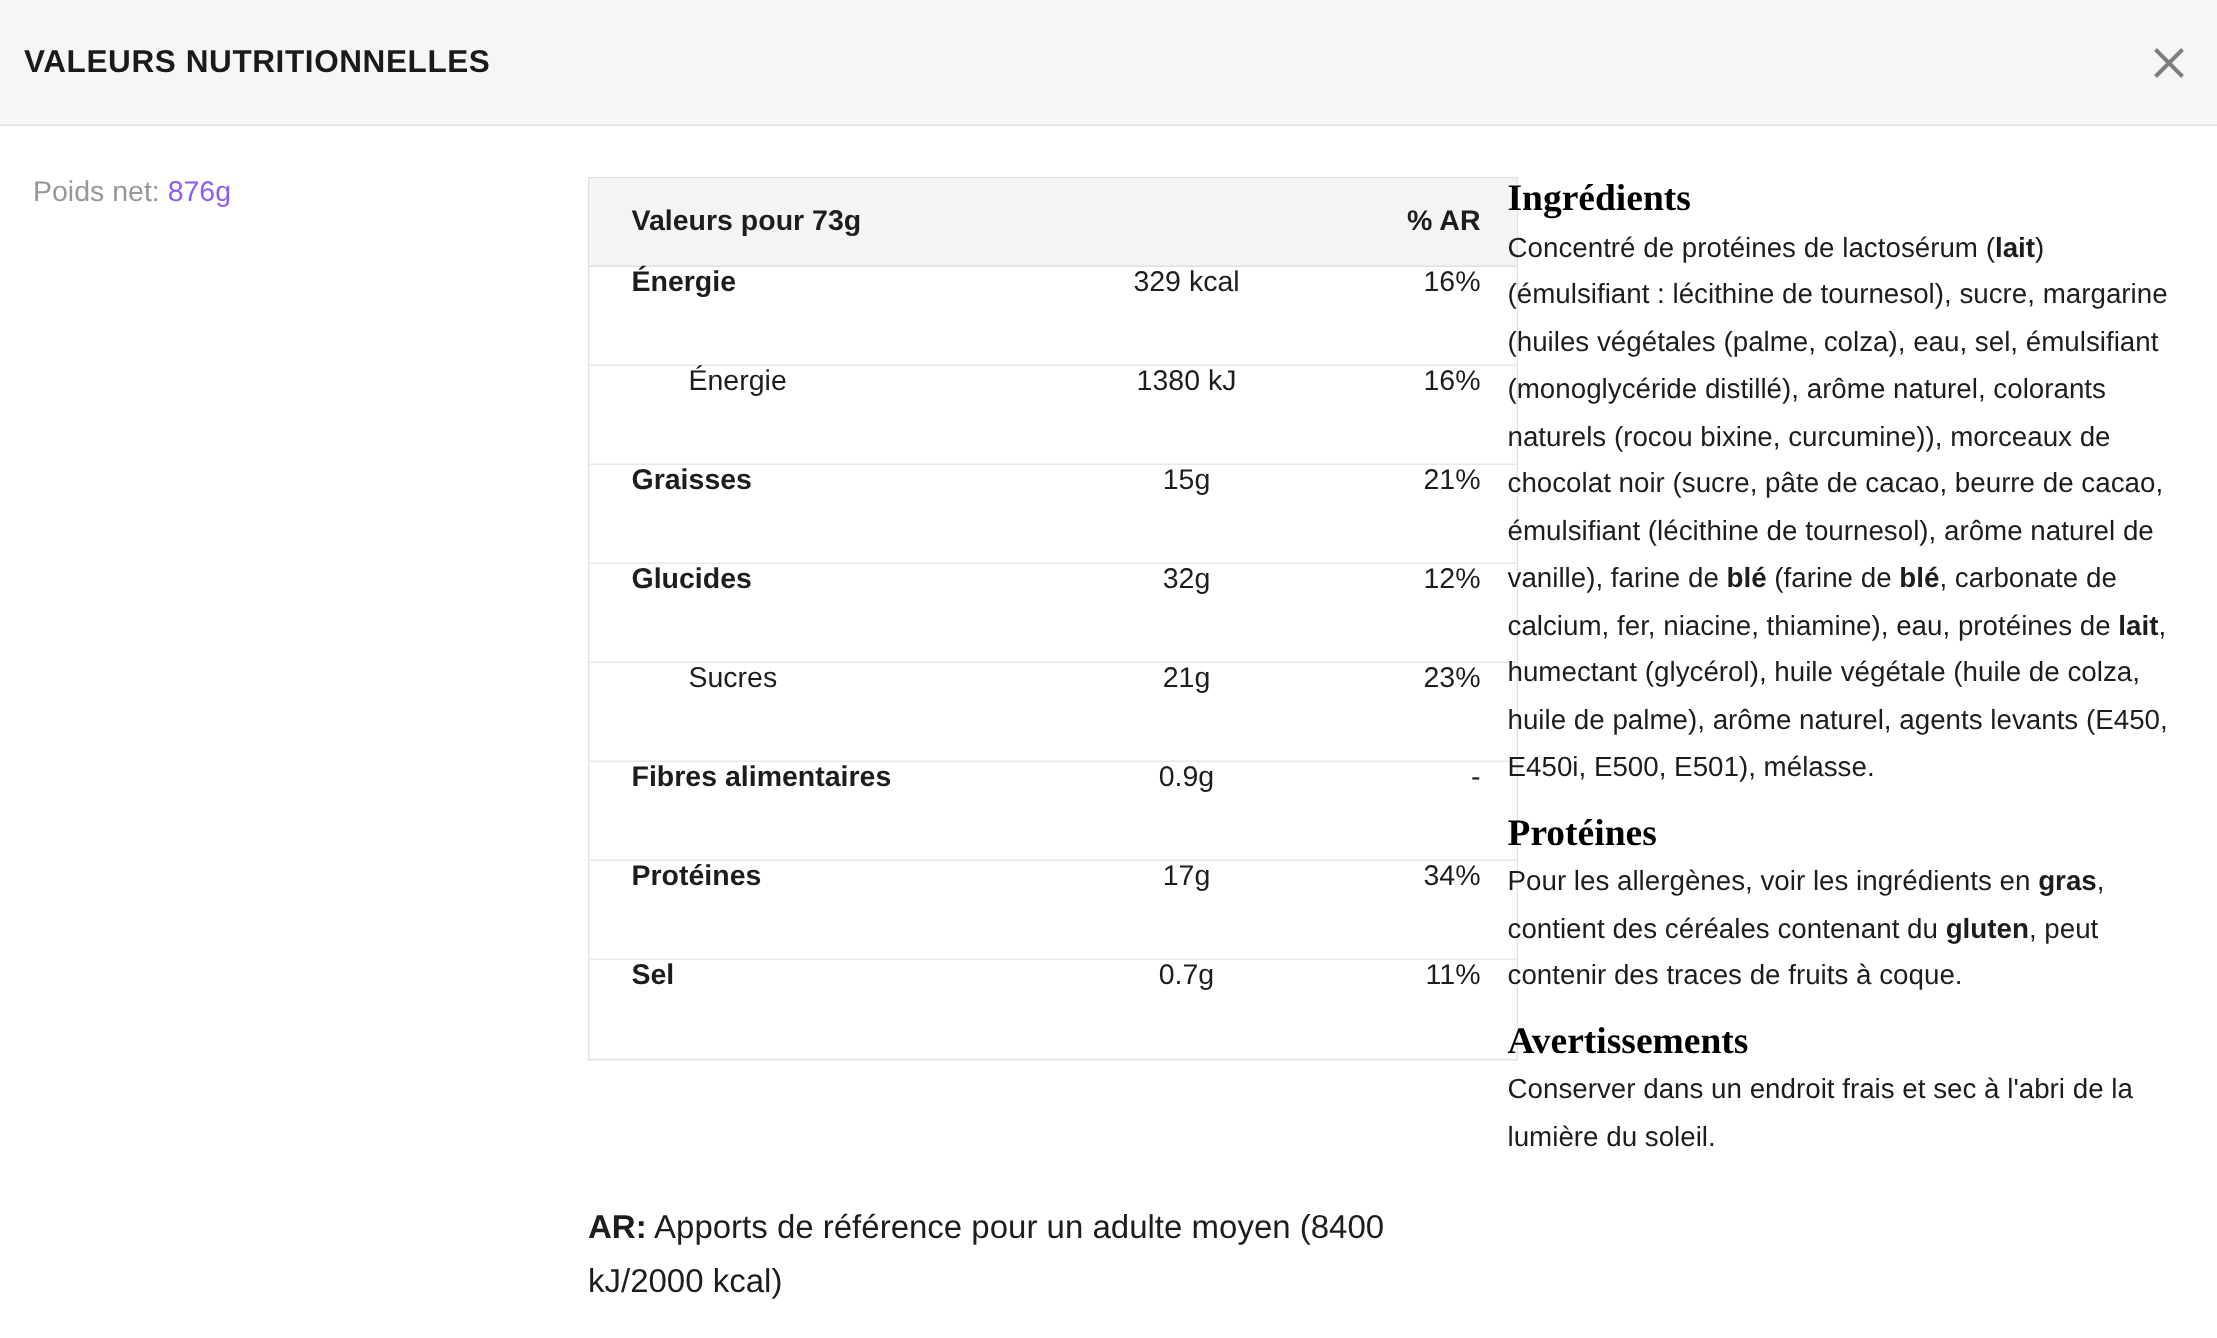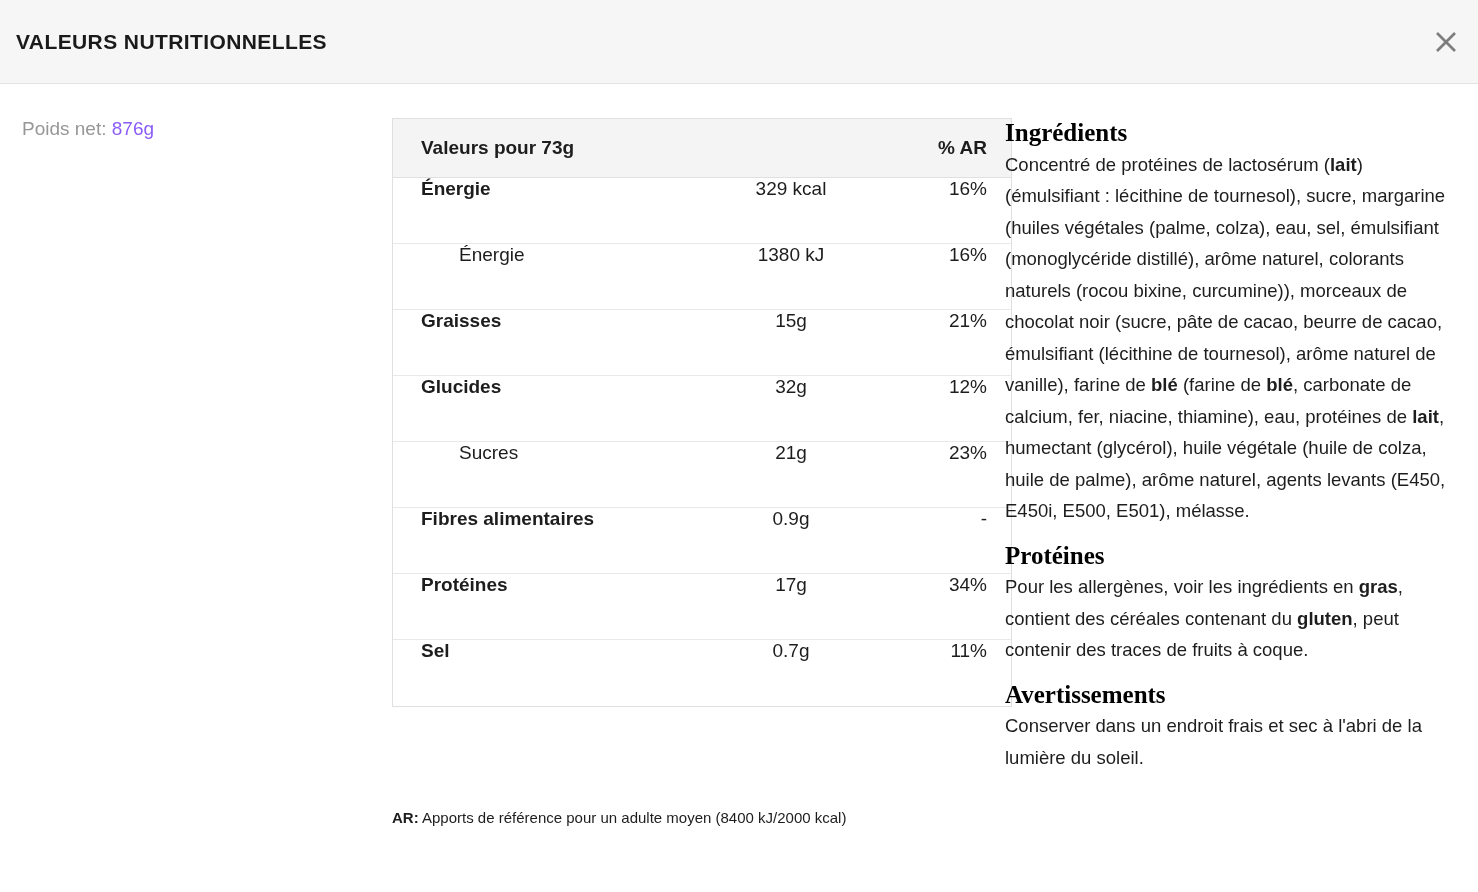--- a/index.html
+++ b/index.html
@@ -45,21 +45,21 @@
   }
   .trow:last-child { border-bottom: none; }
   .trow .cell.label { flex: 1; padding-left: 28px; }
   .trow.bold .cell.label { font-weight: bold; }
   .trow.indent .cell.label { padding-left: 66px; font-weight: normal; }
   .trow .cell.amount { width: 170px; text-align: center; }
   .trow .cell.ar { width: 135px; text-align: right; padding-right: 24px; }
 
   .ar-footnote {
     position: absolute; left: 392px; top: 800px; width: 545px;
-    font-size: 15px; line-height: 36px; color: #1d1d1d;
+    font-size: 22px; line-height: 36px; color: #1d1d1d;
   }
   .ar-footnote b { font-weight: bold; }
 
   
   .info-col {
     position: absolute; left: 1005px; top: 117px; width: 455px;
     font-size: 18.5px; line-height: 31.5px; color: #1d1d1d;
   }
   .info-col h3 {
     font-size: 25px; font-weight: bold; line-height: 31.5px; color: #000000; font-family: Liberation Serif, serif;

